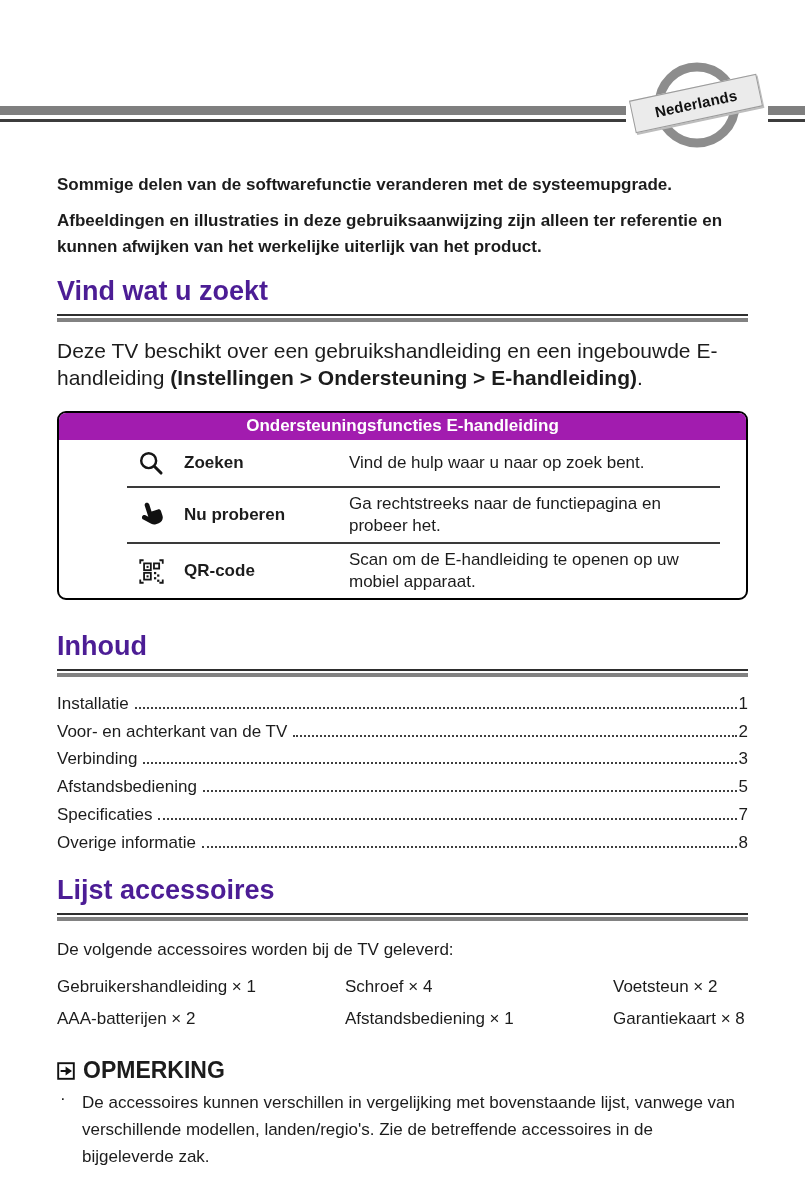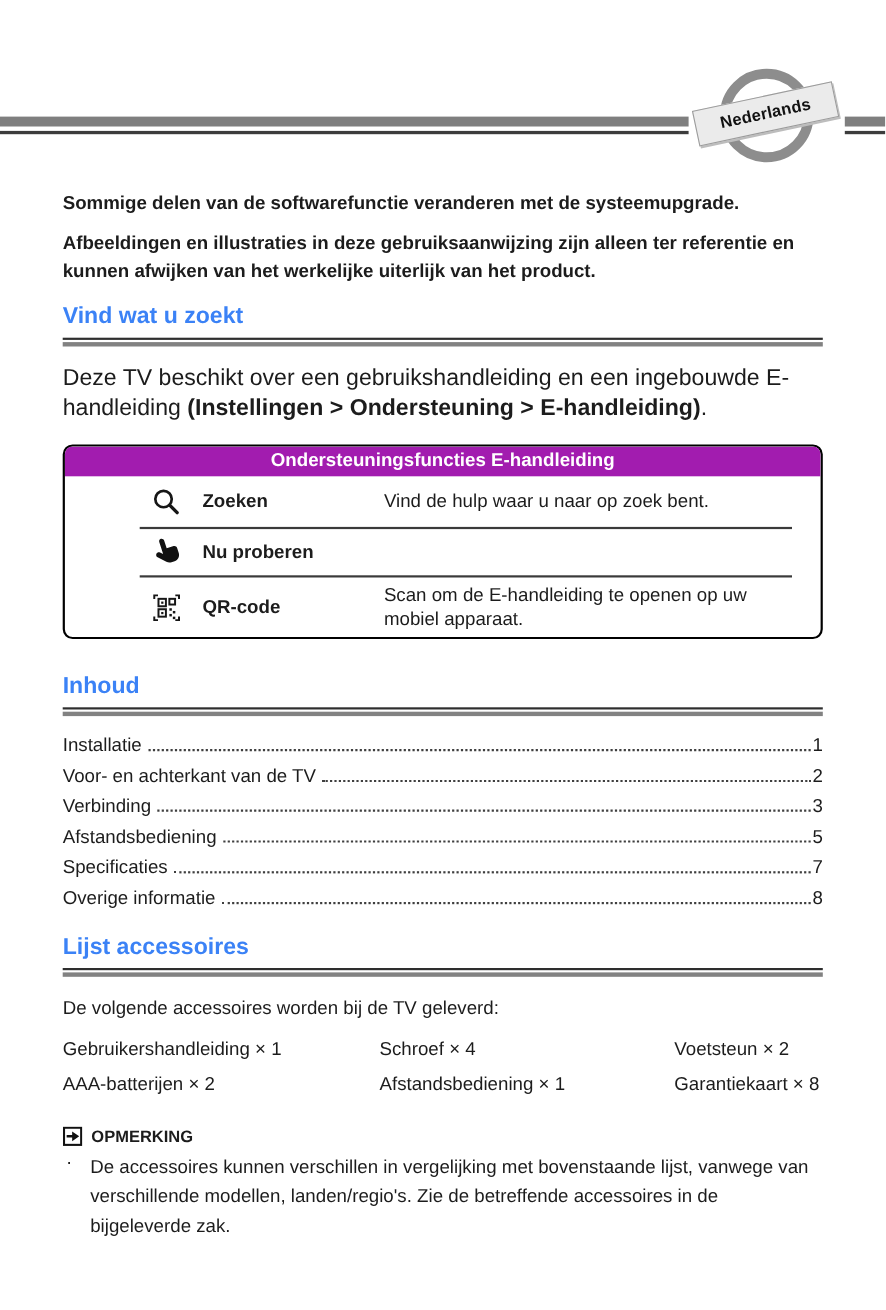--- a/index.html
+++ b/index.html
@@ -17,21 +17,21 @@
   .badge-band {
     position:absolute; left:5px; top:31px; width:130px; height:33px;
     background:#ebebeb; border:1px solid #9c9c9c; transform:rotate(-12deg);
     display:flex; align-items:center; justify-content:center;
     box-shadow:1px 2px 0 #bdbdbd;
   }
   .badge-band span { font-weight:bold; font-size:15px; color:#111; letter-spacing:.2px; }
   
   .content { position:absolute; left:57px; top:172px; width:691px; }
   .intro p { font-weight:bold; font-size:17px; line-height:26px; margin-bottom:10px; }
-  .section-title { font-size:21px; font-weight:bold; margin-top:16px; margin-bottom:7px; color:#3b82f6; }
+  .section-title { font-size:27px; font-weight:bold; margin-top:16px; margin-bottom:7px; color:#4c1d95; }
   .rule-thin  { height:2px; background:#2e2e2e; }
   .rule-thick { height:4px; background:#828282; margin-top:2px; }
   .body-text { font-size:21px; line-height:27px; margin-top:15px; }
   .body-text b { font-weight:bold; }
   
   .support-table { margin-top:20px; border:2px solid #000; border-radius:9px; overflow:hidden; background:#fff; }
   .support-header { background:#a21caf; color:#fff; font-weight:bold; font-size:17px; text-align:center; padding:3px 0 4px; }
   .support-row { display:flex; align-items:center; padding:5px 0; }
   .support-row.first { min-height:46px; }
   .icon-cell { width:40px; margin-left:72px; display:flex; justify-content:center; align-items:center; }
@@ -41,21 +41,21 @@
   
   .toc-list { margin-top:13px; }
   .toc-row { display:flex; align-items:baseline; font-size:17px; line-height:27.7px; }
   .toc-dots { flex:1; margin:0 2px 4px 6px; border-bottom:2px dotted #3f3f3f; }
   .toc-page { flex:none; }
   
   .acc-intro { font-size:17px; line-height:26px; margin-top:16px; }
   .acc-grid { display:grid; grid-template-columns:288px 268px 1fr; row-gap:3px; margin-top:9px; font-size:17px; line-height:29px; }
   
   .note { margin-top:24px; }
-  .note-header { display:flex; align-items:center; gap:8px; font-weight:bold; font-size:15px; }
+  .note-header { display:flex; align-items:center; gap:8px; font-weight:bold; font-size:23px; }
   .note-body { display:flex; margin-top:5px; }
   .note-bullet { width:12px; margin-left:3px; font-size:17px; }
   .note-text { flex:1; font-size:17px; line-height:27px; padding-left:10px; max-width:675px; }
   .mt-table-gap { margin-top:31px; }
   .mt-acc-gap { margin-top:19px; }
 </style>
 </head>
 <body>
 
 <div class="page">
@@ -103,20 +103,21 @@
 
       <div class="support-row">
         <div class="icon-cell">
           <svg width="30" height="32" viewBox="0 0 24 26">
             <g transform="rotate(-18 12 13)">
               <path d="M11.4 2.4c-1.1 0-1.9.9-1.9 1.9v9.3l-1.8-1.8c-.8-.8-2-.8-2.8 0-.8.8-.8 2 0 2.8l5.1 5.2c.9.9 2.2 1.5 3.5 1.5h2.4c2.7 0 4.8-2.2 4.8-4.8v-4.1c0-1.1-.9-2-2-2h-5.4V4.3c0-1-.9-1.9-1.9-1.9z" fill="#111"></path>
             </g>
           </svg>
         </div>
         <div class="label-cell">Nu proberen</div>
+        <div class="desc-cell">Ga rechtstreeks naar de functiepagina en probeer het.</div>
       </div>
 
       <div class="row-sep"></div>
 
       <div class="support-row">
         <div class="icon-cell">
           <svg width="27" height="27" viewBox="0 0 24 24">
             <g stroke="#161616" fill="none" stroke-width="1.6">
               <path d="M2 5V2h3"></path>
                 <path d="M19 2h3v3"></path>

